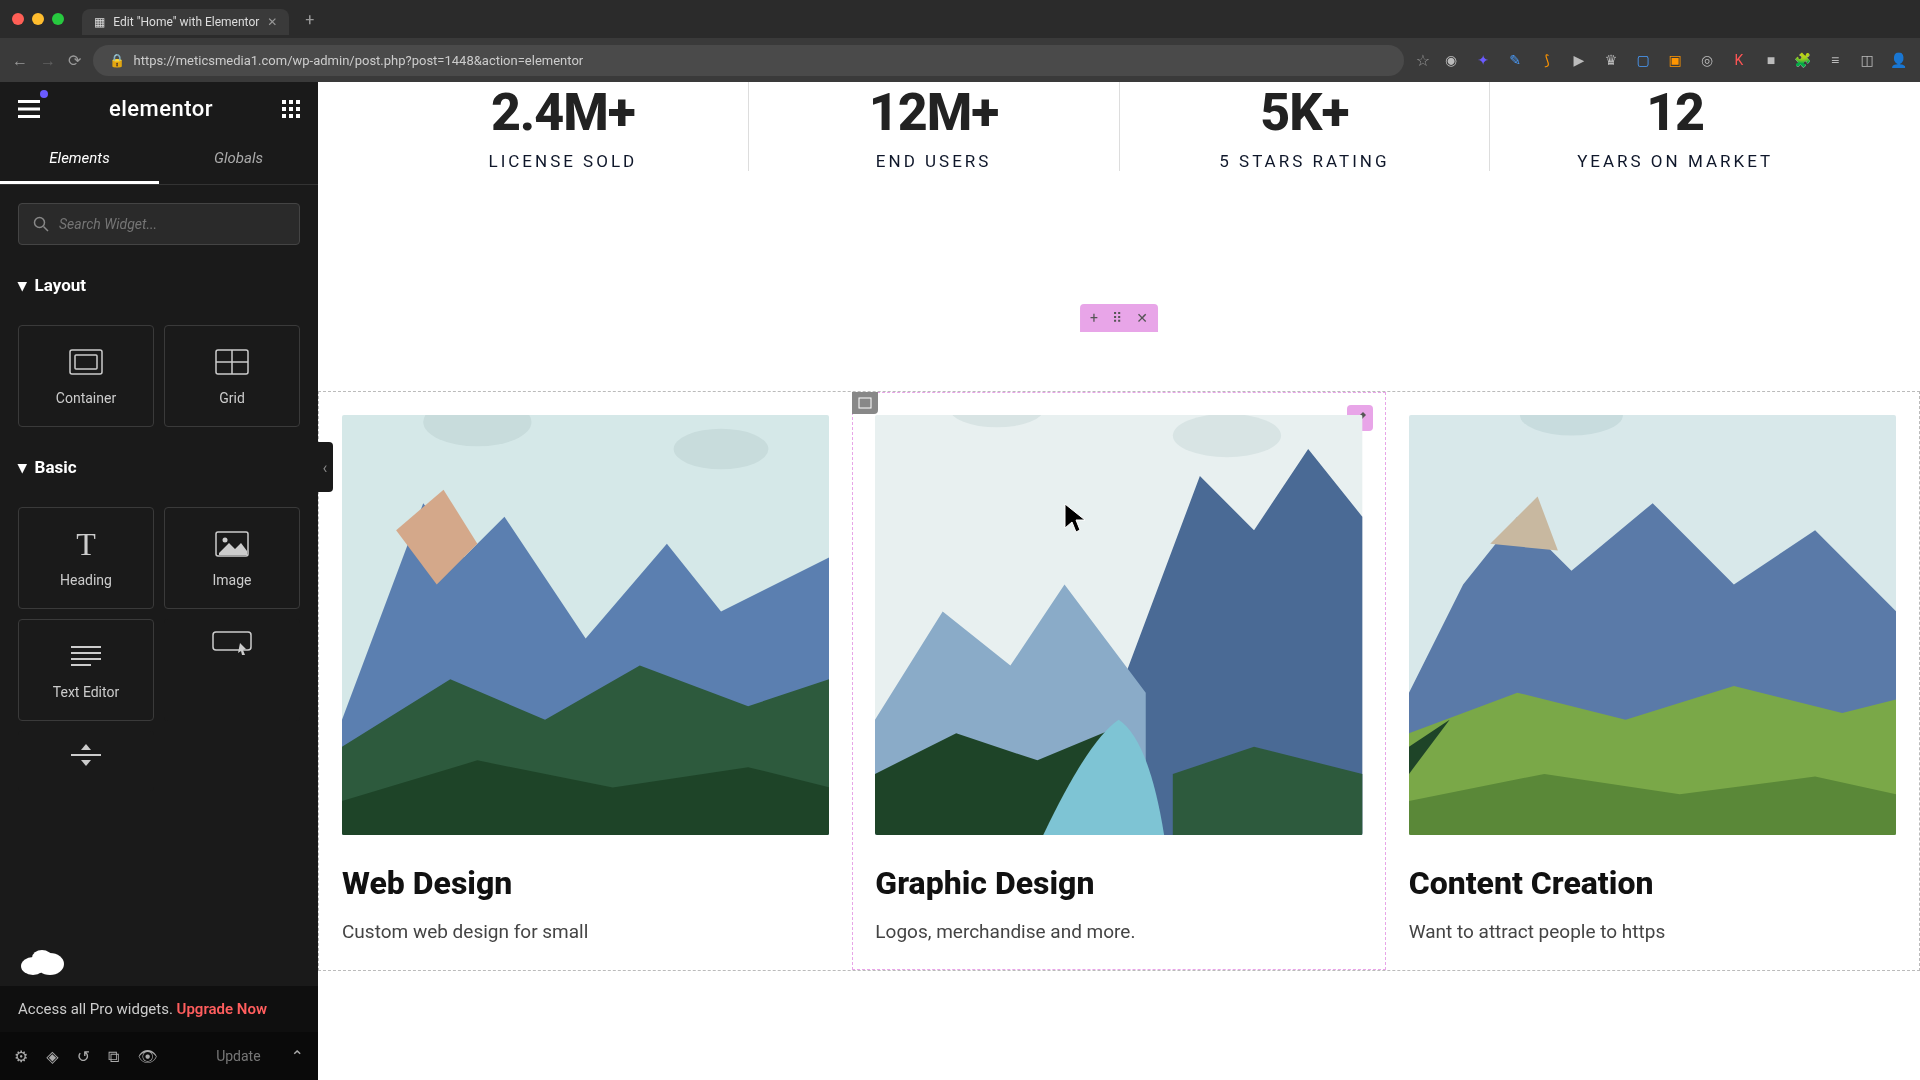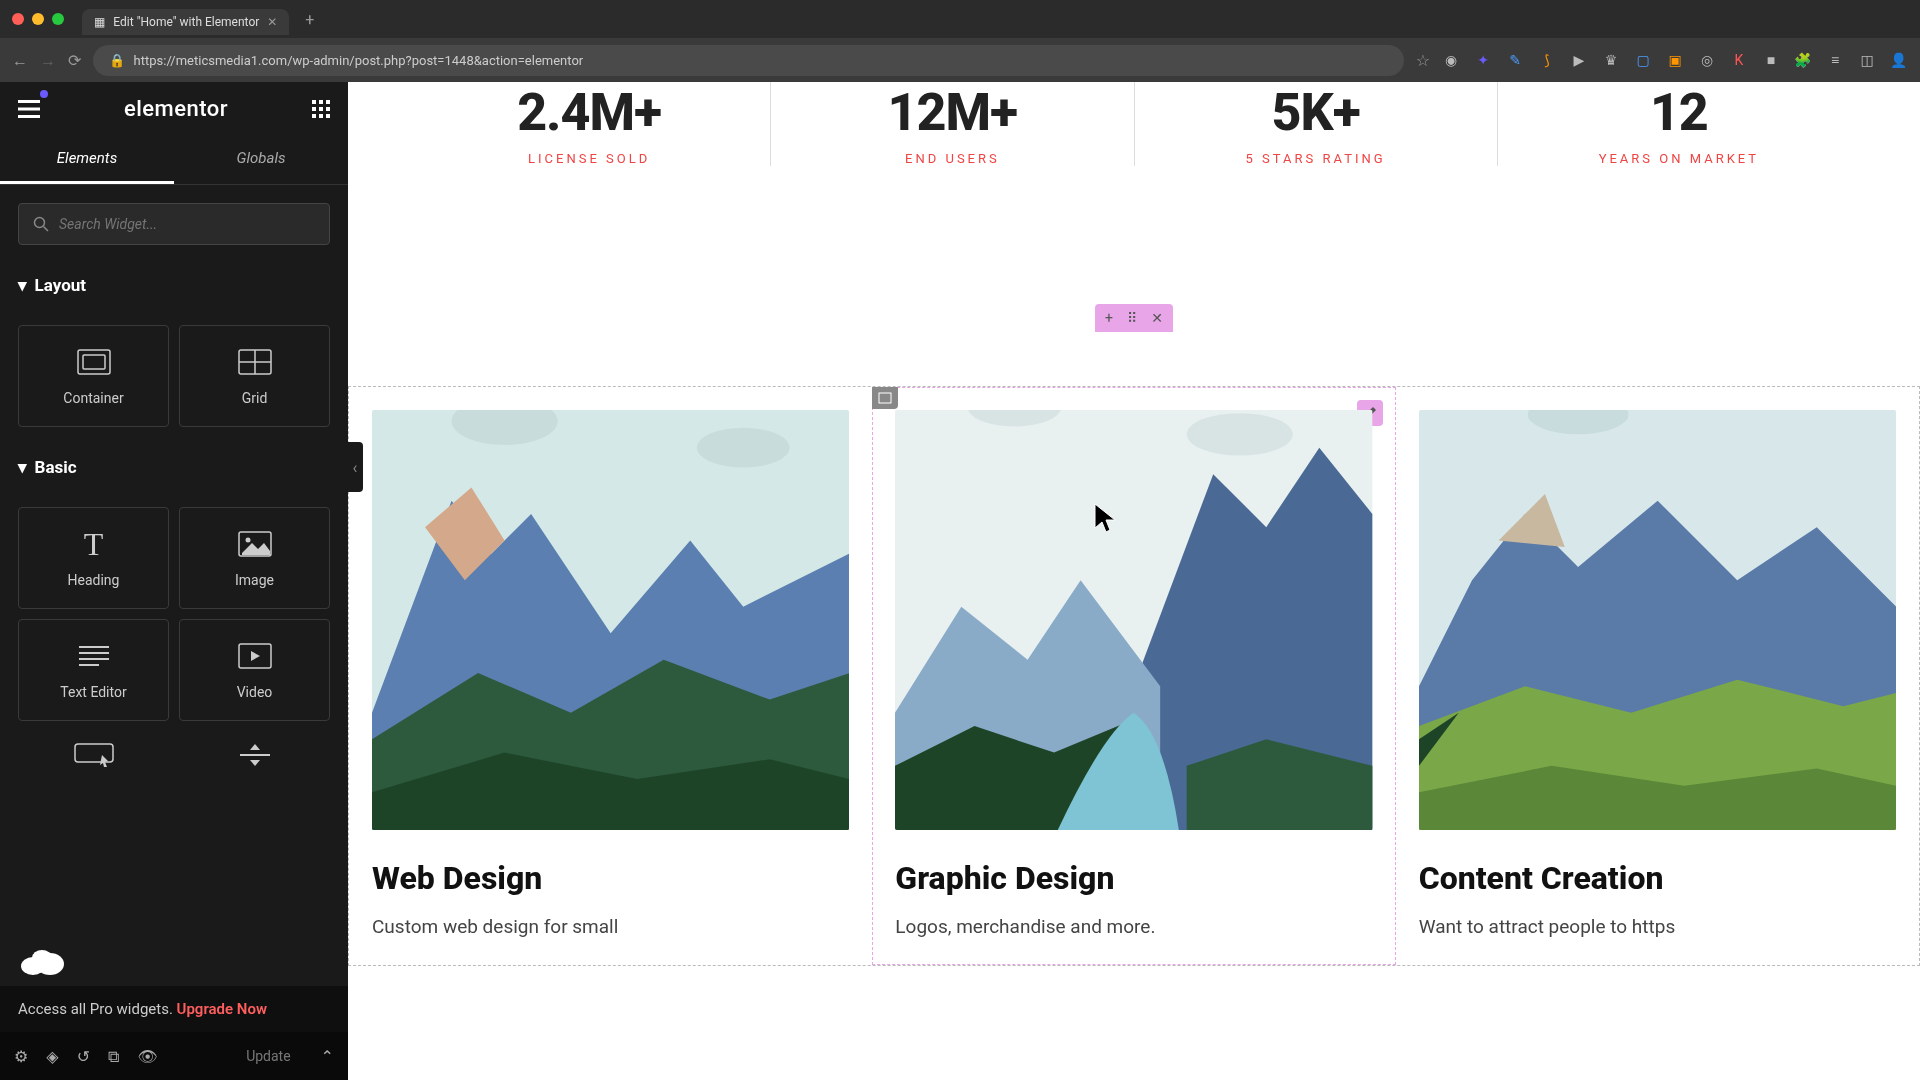--- a/index.html
+++ b/index.html
@@ -19,21 +19,21 @@
 .browser-bar { background: #3a3a3a; height: 44px; display: flex; align-items: center; padding: 0 12px; gap: 12px; }
 .nav-btn { color: #999; font-size: 16px; cursor: pointer; }
 .url-bar { flex: 1; background: #4a4a4a; border-radius: 20px; padding: 8px 16px; color: #ccc; font-size: 13px; display: flex; align-items: center; gap: 8px; }
 .ext-icons { display: flex; gap: 14px; align-items: center; }
 .ext-icon { width: 18px; height: 18px; display: flex; align-items: center; justify-content: center; color: #bbb; font-size: 14px; }
 
 
 .app { display: flex; height: calc(100vh - 82px); }
 
 
-.sidebar { width: 348px; background: #1a1a1a; color: #fff; display: flex; flex-direction: column; position: relative; }
+.sidebar { width: 318px; background: #1a1a1a; color: #fff; display: flex; flex-direction: column; position: relative; }
 .sidebar-header { display: flex; align-items: center; justify-content: space-between; padding: 14px 18px; position: relative; }
 .menu-icon { cursor: pointer; position: relative; }
 .menu-dot { position: absolute; top: -10px; right: -8px; width: 8px; height: 8px; background: #6b5bff; border-radius: 50%; }
 .logo { font-size: 22px; font-weight: 500; letter-spacing: 0.5px; }
 .apps-icon { cursor: pointer; }
 
 .tabs { display: flex; border-bottom: 1px solid #333; font-style: italic; }
 .tabs-item { flex: 1; text-align: center; padding: 14px; font-size: 15px; color: #aaa; cursor: pointer; }
 .tabs-item.active { color: #fff; border-bottom: 3px solid #fff; }
 
@@ -58,21 +58,21 @@
 .bb-expand { color: #aaa; }
 
 
 .canvas { flex: 1; background: #fff; position: relative; overflow: hidden; }
 .collapse-handle { position: absolute; left: -1px; top: 360px; width: 16px; height: 50px; background: #1a1a1a; display: flex; align-items: center; justify-content: center; border-radius: 0 4px 4px 0; cursor: pointer; z-index: 20; }
 
 .stats { display: flex; padding: 0 60px 40px 60px; }
 .stat { flex: 1; text-align: center; border-right: 1px solid #ddd; padding: 0 20px; }
 .stat:last-child { border-right: none; }
 .stat-num { font-size: 52px; font-weight: 800; color: #222; letter-spacing: -1px; text-align: center; }
-.stat-label { font-size: 13px; color: #ef4444; letter-spacing: 3px; margin-top: 8px; text-transform: uppercase; }
+.stat-label { font-size: 17px; color: #0f172a; letter-spacing: 3px; margin-top: 8px; text-transform: uppercase; }
 
 .section-handle { position: absolute; top: 222px; left: 50%; transform: translateX(-50%); background: #e8a5e8; border-radius: 4px 4px 0 0; padding: 6px 10px; display: flex; gap: 14px; z-index: 10; }
 .sh-btn { color: #555; cursor: pointer; font-size: 14px; }
 
 .cards-section { border: 1px dashed #bbb; margin: 0 0px; position: relative; top: 180px; }
 .cards { display: flex; gap: 0; }
 .card { flex: 1; padding: 22px; border: 1px dashed transparent; position: relative; }
 .card.selected { border: 1px dashed #e8a5e8; }
 .card-handle { position: absolute; top: -1px; left: -1px; width: 26px; height: 22px; background: #888; border-radius: 0 0 4px 0; display: flex; align-items: center; justify-content: center; }
 .card-edit { position: absolute; top: 12px; right: 12px; width: 26px; height: 26px; background: #e8a5e8; border-radius: 4px; display: flex; align-items: center; justify-content: center; cursor: pointer; }
@@ -221,29 +221,20 @@
         <div class="widget-icon">
           <svg width="30" height="22" viewBox="0 0 30 22">
               <line x1="0" y1="2" x2="30" y2="2" stroke="#ccc" stroke-width="2"></line>
               <line x1="0" y1="8" x2="30" y2="8" stroke="#ccc" stroke-width="2"></line>
               <line x1="0" y1="14" x2="30" y2="14" stroke="#ccc" stroke-width="2"></line>
               <line x1="0" y1="20" x2="20" y2="20" stroke="#ccc" stroke-width="2"></line>
             </svg>
         </div>
         <div class="widget-label">Text Editor</div>
       </div>
-      <div class="widget">
-        <div class="widget-icon">
-          <svg width="34" height="26" viewBox="0 0 34 26">
-              <rect x="1" y="1" width="32" height="24" stroke="#ccc" stroke-width="1.5" fill="none" rx="2"></rect>
-              <path d="M13 8 L22 13 L13 18 z" fill="#ccc"></path>
-            </svg>
-        </div>
-        <div class="widget-label">Video</div>
-      </div>
       <div class="widget" style="border:none;padding-top:8px">
         <div class="widget-icon">
           <svg width="40" height="24" viewBox="0 0 40 24">
               <rect x="1" y="1" width="38" height="18" stroke="#ccc" stroke-width="1.5" fill="none" rx="3"></rect>
               <path d="M28 12 L34 18 L31 19 L33 24 L30 24 L29 20 L26 22 z" fill="#ccc"></path>
             </svg>
         </div>
       </div>
       <div class="widget" style="border:none;padding-top:8px">
         <div class="widget-icon">

